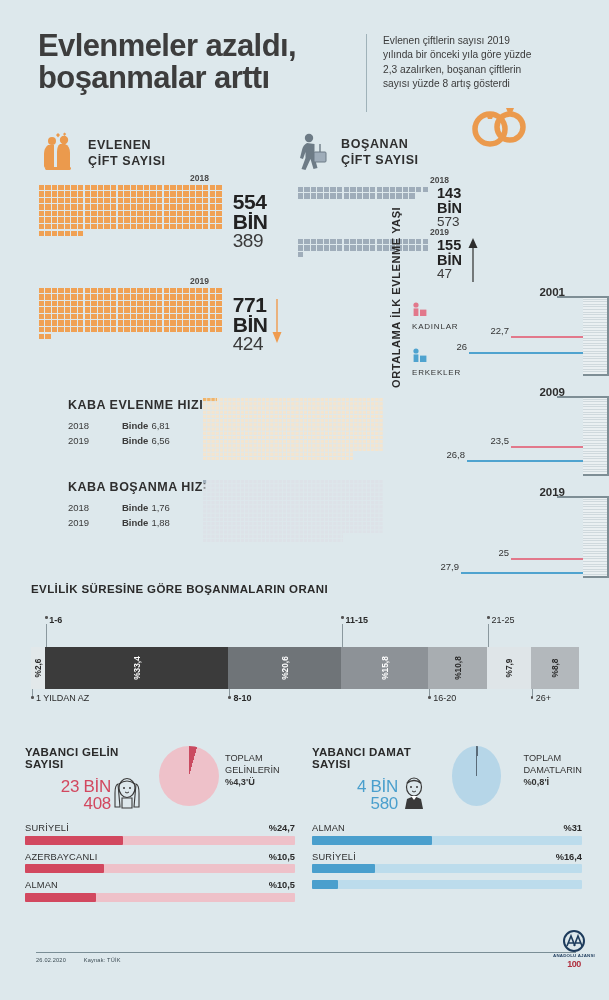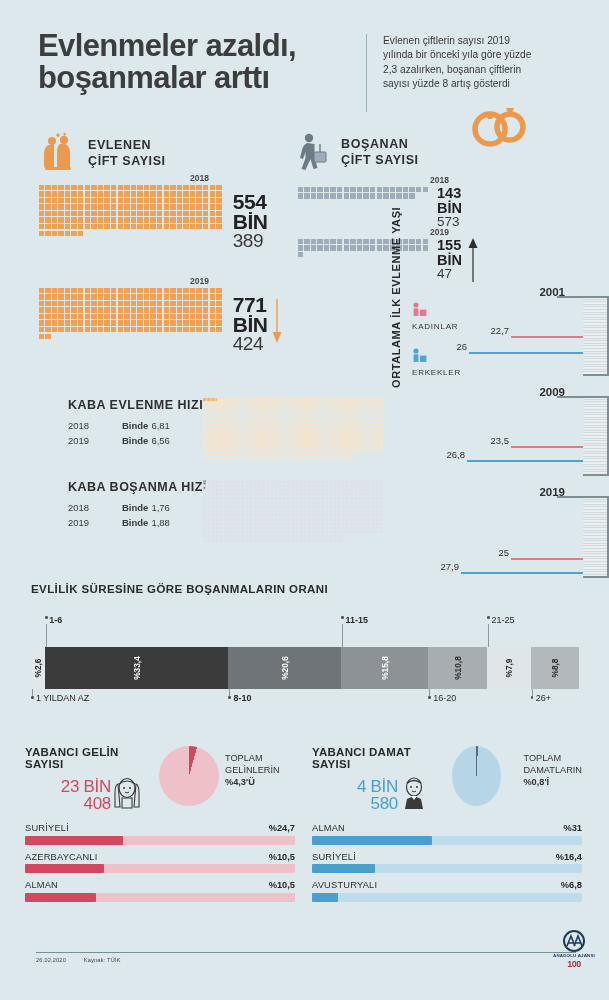--- a/index.html
+++ b/index.html
@@ -1003,24 +1003,20 @@
         <div class="bar-row">
           <div class="bar-head">
             <span class="nm">SURİYELİ</span>
             <span class="pc">%16,4</span>
           </div>
           <div class="bar-track" style="background: rgb(188, 220, 236);">
             <div class="bar-fill" style="width: 23.4286%; background: rgb(74, 159, 205);"></div>
           </div>
         </div>
         <div class="bar-row">
-          <div class="bar-head">
-            <span class="nm">AVUSTURYALI</span>
-            <span class="pc">%6,8</span>
-          </div>
           <div class="bar-track" style="background: rgb(188, 220, 236);">
             <div class="bar-fill" style="width: 9.71429%; background: rgb(74, 159, 205);"></div>
           </div>
         </div>
       </div>
   </div>
 
   <div id="footer">
     <div class="frule"></div>
     <div class="fmeta">

